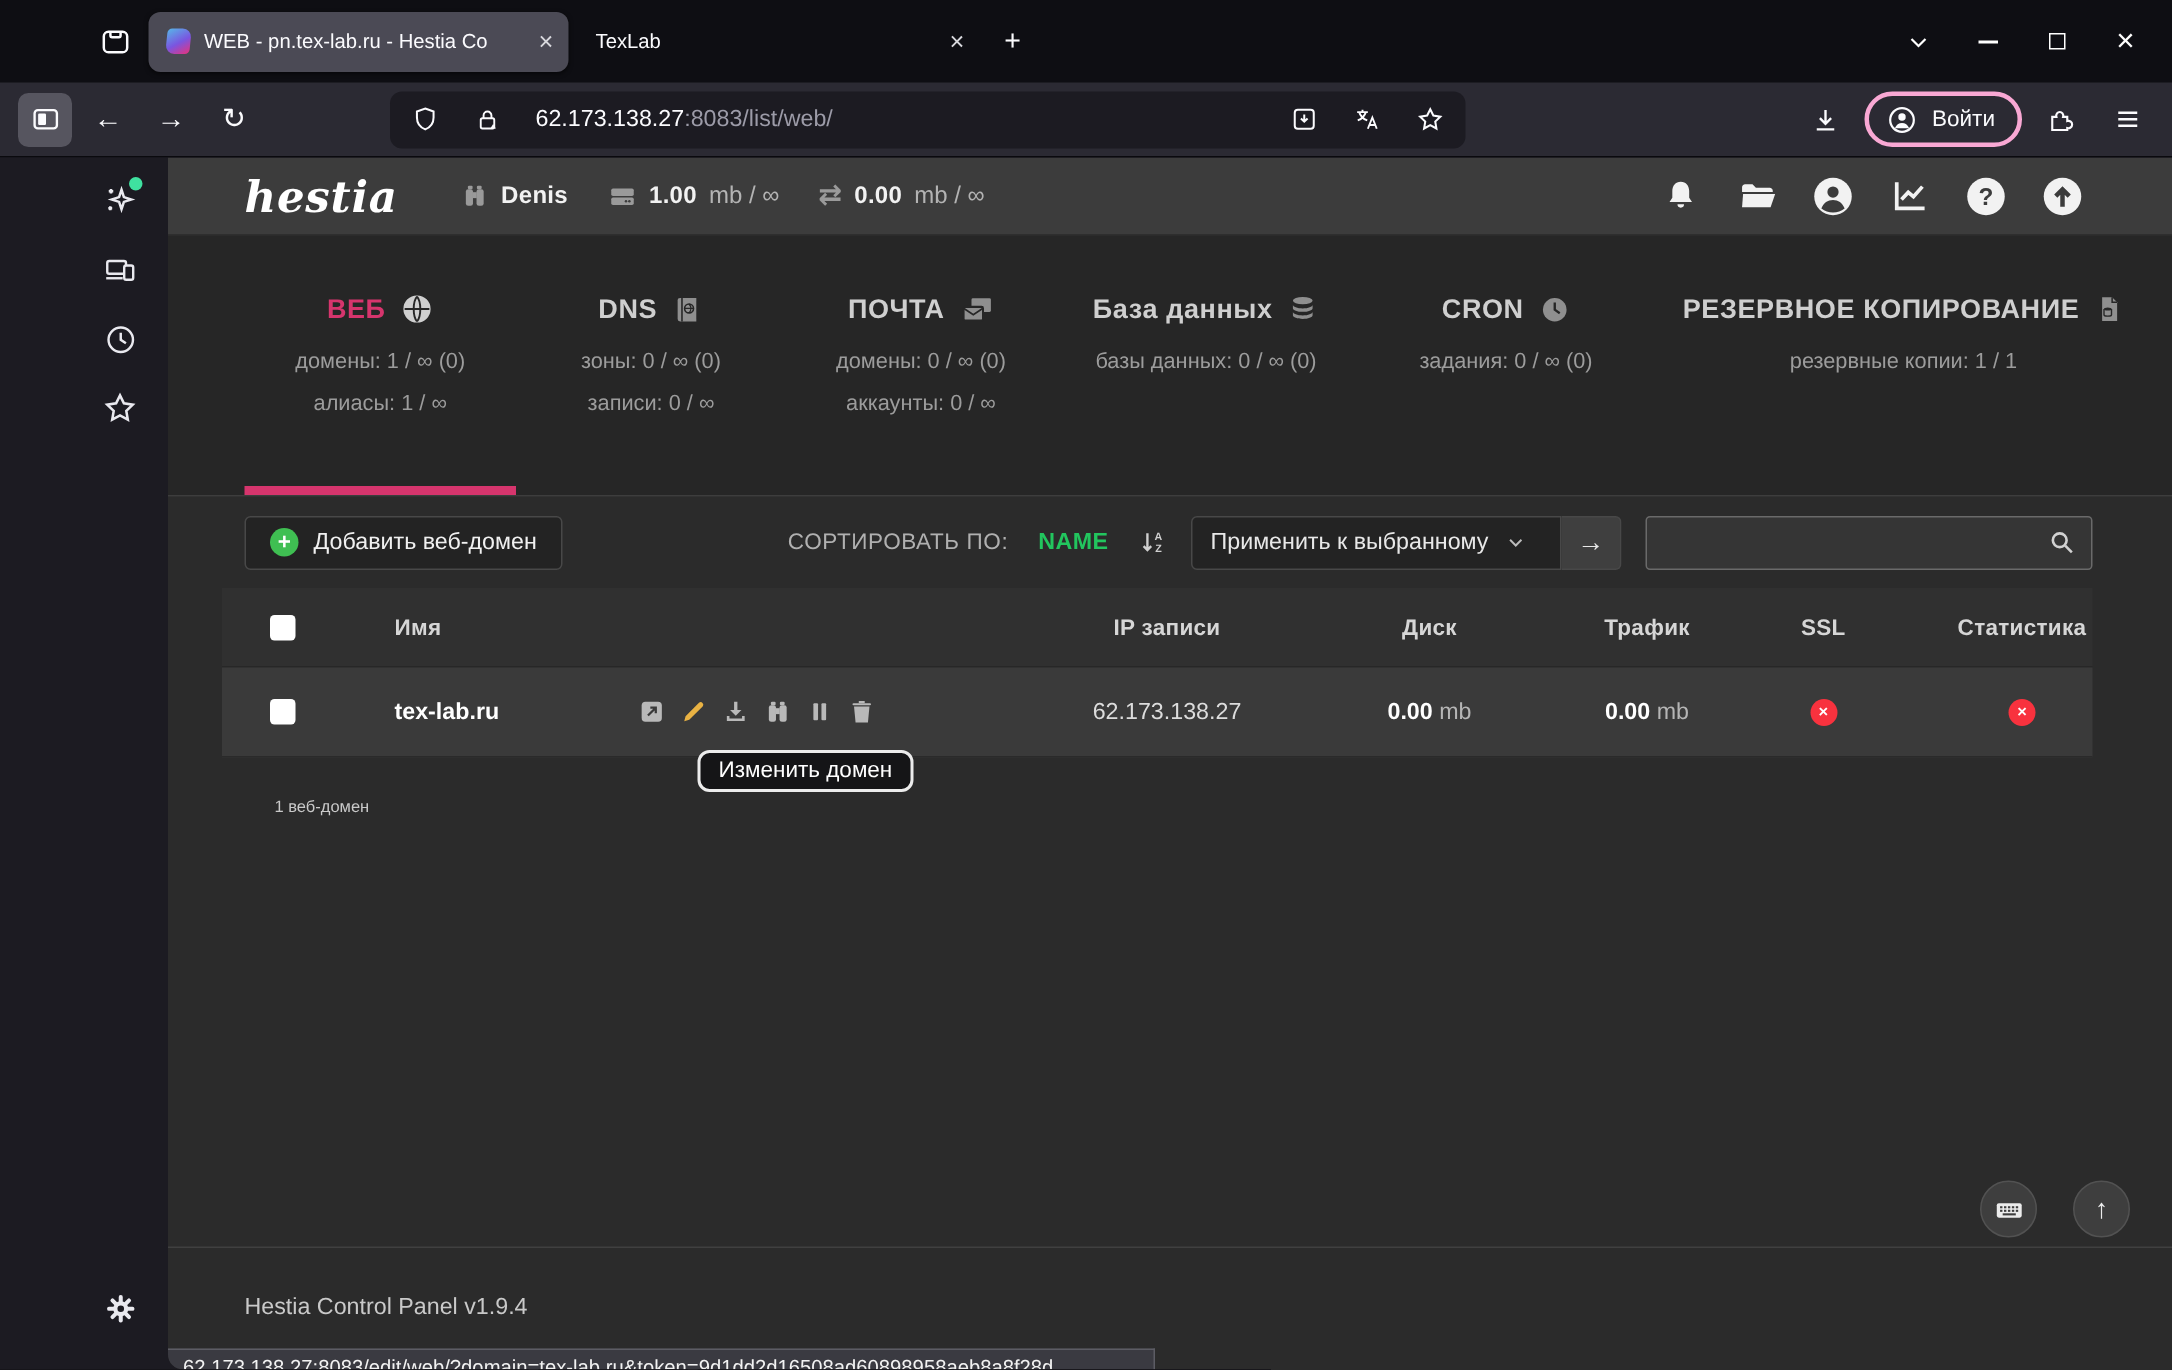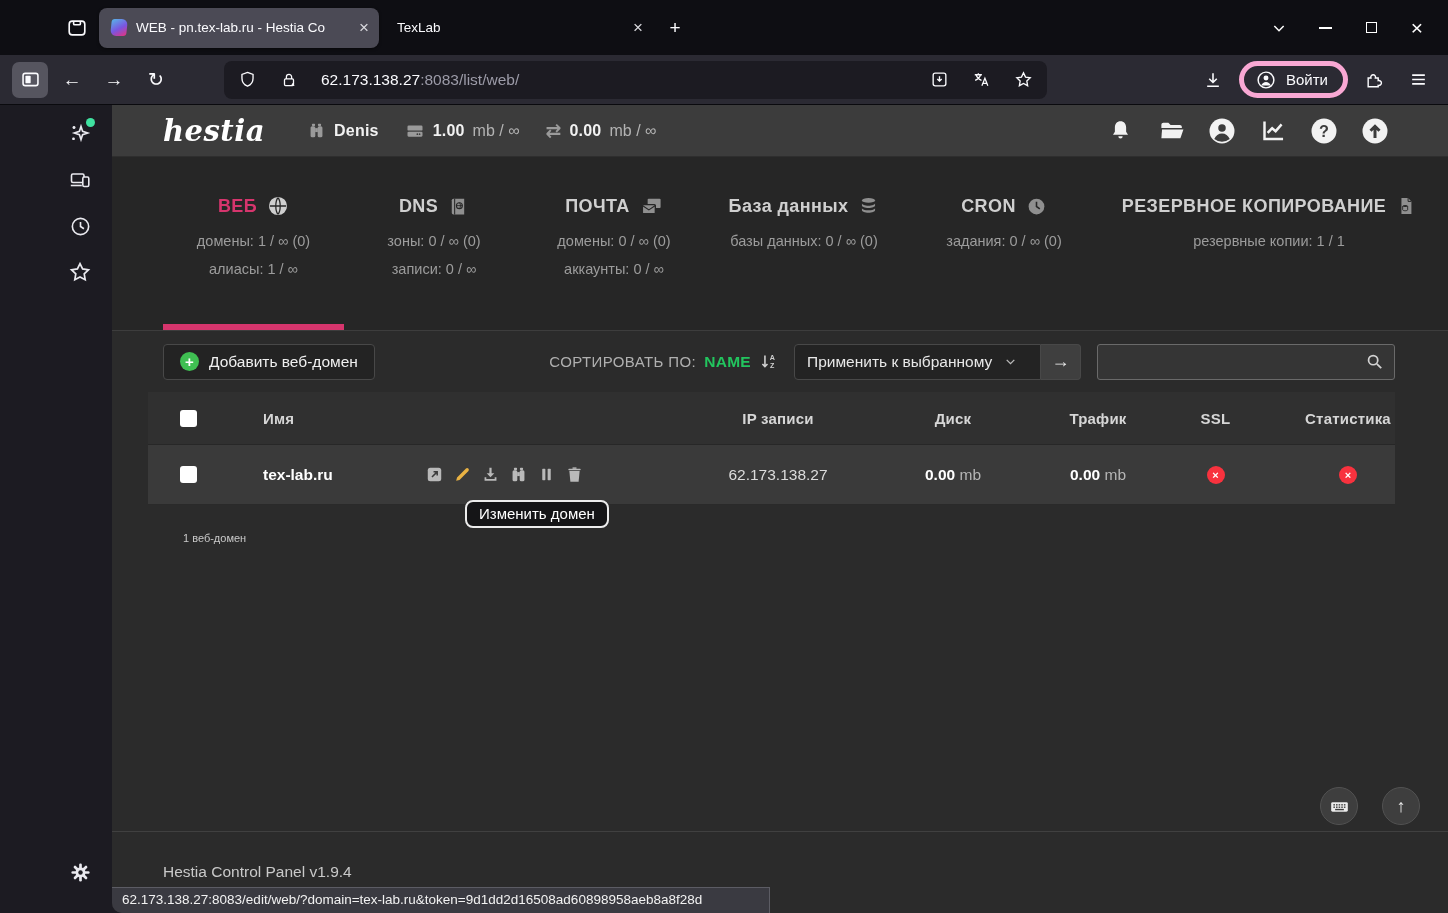--- a/index.html
+++ b/index.html
@@ -26,26 +26,26 @@
   .tb-spacer{flex:1;}
   .win-btn{width:46px;height:42px;display:flex;align-items:center;justify-content:center;color:#fff;}
   .min-bar{width:13px;height:2px;background:#fff;display:block;}
   .max-box{width:11px;height:11px;border:1.8px solid #fff;display:block;}
   .close-x{font-size:21px;font-weight:400;line-height:1;}
 
   
   .navbar{height:50px;background:var(--nav-bg);display:flex;align-items:center;padding:0 12px;gap:6px;border-bottom:1px solid #0a0a0e;color:var(--chrome-ic);}
   .nav-btn{width:36px;height:36px;border-radius:7px;display:flex;align-items:center;justify-content:center;font-size:19px;color:var(--chrome-ic);}
   .nav-btn.sb{background:#56555f;}
-  .urlbar{height:38px;width:823px;margin-left:44px;background:var(--field-bg);border-radius:8px;display:flex;align-items:center;padding:0 14px;gap:23px;}
+  .urlbar{height:38px;width:717px;margin-left:80px;background:var(--field-bg);border-radius:8px;display:flex;align-items:center;padding:0 14px;gap:23px;}
   .url-text{font-size:15.5px;color:#fbfbfe;flex:1;white-space:nowrap;overflow:hidden;}
   .url-rest{color:#9c9ba8;}
   .u-ic{display:flex;align-items:center;}
   .nav-right{margin-left:auto;display:flex;align-items:center;gap:8px;}
-  .signin{height:37px;border:5px solid #f9a8d4;border-radius:19px;display:flex;align-items:center;gap:9px;padding:0 15px 0 11px;font-size:15px;color:#fbfbfe;}
+  .signin{height:37px;border:3px solid #f9a8d4;border-radius:19px;display:flex;align-items:center;gap:9px;padding:0 15px 0 11px;font-size:15px;color:#fbfbfe;}
 
   
   .main{flex:1;display:flex;overflow:hidden;background:var(--rail-bg);padding-left:48px;}
   .rail{width:64px;display:flex;flex-direction:column;align-items:center;padding:10px 0 14px;color:#e9e9ef;}
   .rail-btn{width:38px;height:38px;border-radius:8px;display:flex;align-items:center;justify-content:center;position:relative;color:#e9e9ef;margin-bottom:8px;}
   .rail-btn .dot{position:absolute;top:3px;right:4px;width:9px;height:9px;border-radius:50%;background:#3fe1a0;}
   .rail-spacer{flex:1;}
 
   .viewport{position:relative;flex:1;background:var(--page-bg);border-bottom-left-radius:10px;overflow:hidden;display:flex;flex-direction:column;}
 
@@ -73,21 +73,21 @@
   .menu-item.active .mi-text{color:var(--pink);}
   .mi-icon{display:flex;align-items:center;color:#8f8f8f;}
   .mi-stat{margin-top:14px;font-size:14.5px;color:#9c9c9c;height:8px;}
   .mi-stat:last-child{margin-top:20px;}
   .underline{position:absolute;left:51px;bottom:0;width:181px;height:6px;background:var(--pink);}
 
   
   .toolbar{height:61px;display:flex;align-items:center;padding:0 53px 0 51px;gap:16px;}
   .add-btn{height:36px;background:#232323;border:1px solid #484848;border-radius:4px;display:flex;align-items:center;gap:10px;padding:0 16px;font-size:15.5px;color:#f0f0f0;}
   .plus-circle{width:19px;height:19px;border-radius:50%;background:var(--green);color:#fff;font-size:15px;font-weight:700;display:flex;align-items:center;justify-content:center;line-height:1;}
-  .sort{margin-left:auto;display:flex;align-items:center;gap:8px;font-size:15px;color:#b0b0b0;letter-spacing:.4px;}
+  .sort{margin-left:auto;display:flex;align-items:center;gap:20px;font-size:15px;color:#b0b0b0;letter-spacing:.4px;}
   .sort b{color:#22c55e;font-size:15.5px;letter-spacing:.3px;}
   .applywrap{display:flex;align-items:stretch;height:36px;}
   .select{width:247px;background:#232323;border:1px solid #484848;border-radius:4px 0 0 4px;display:flex;align-items:center;justify-content:flex-start;padding:0 12px;font-size:15.5px;color:#e8e8e8;gap:12px;}
   .go-btn{width:40px;background:#3f3f3f;border:1px solid #484848;border-left:none;border-radius:0 4px 4px 0;display:flex;align-items:center;justify-content:center;font-size:18px;color:#e8e8e8;}
   .search{width:298px;height:36px;background:#353535;border:1px solid #6a6a6a;border-radius:3px;display:flex;align-items:center;padding:0 10px;}
   .search input{flex:1;background:transparent;border:none;outline:none;color:#eee;font-size:15px;min-width:0;}
   .search .mag{display:flex;color:#d2d2d2;}
 
   
   .table{margin:0 53px 0 36px;}
@@ -107,21 +107,21 @@
 
   .summary{margin:27px 0 0 71px;font-size:11px;color:#c9c9c9;}
 
   
   .tooltip{position:absolute;left:353px;top:395px;background:#151517;border:2px solid #ececec;border-radius:8px;padding:3px 12px 4px;font-size:15px;color:#fff;white-space:nowrap;}
   .fab{position:absolute;width:38px;height:38px;border-radius:50%;background:#3e3e3e;border:1px solid #525252;display:flex;align-items:center;justify-content:center;color:#ececec;}
   .fab.kb{left:1208px;top:682px;}
   .fab.up{left:1270px;top:682px;font-size:18px;font-weight:700;}
   .footer-divider{position:absolute;left:0;right:0;top:726px;height:1px;background:#404040;}
   .footer{position:absolute;left:51px;top:758px;font-size:15.5px;color:#c9c9c9;}
-  .status-pill{position:absolute;left:0;bottom:0;width:658px;height:26px;background:#3a3a41;border:1px solid #5c5c64;border-bottom:none;border-left:none;color:#f2f2f2;font-size:13.5px;line-height:24px;padding:0 10px;white-space:nowrap;overflow:hidden;}
+  .status-pill{position:absolute;left:0;bottom:0;width:658px;height:14px;background:#3a3a41;border:1px solid #5c5c64;border-bottom:none;border-left:none;color:#f2f2f2;font-size:13.5px;line-height:24px;padding:0 10px;white-space:nowrap;overflow:hidden;}
   svg{display:block;}
 </style>
 </head>
 <body>
 
 <div class="window">
 
   <div class="tabbar">
     <button class="tb-btn">
       <svg width="22" height="22" viewBox="0 0 24 24" fill="none" stroke="currentColor" stroke-width="1.8">

